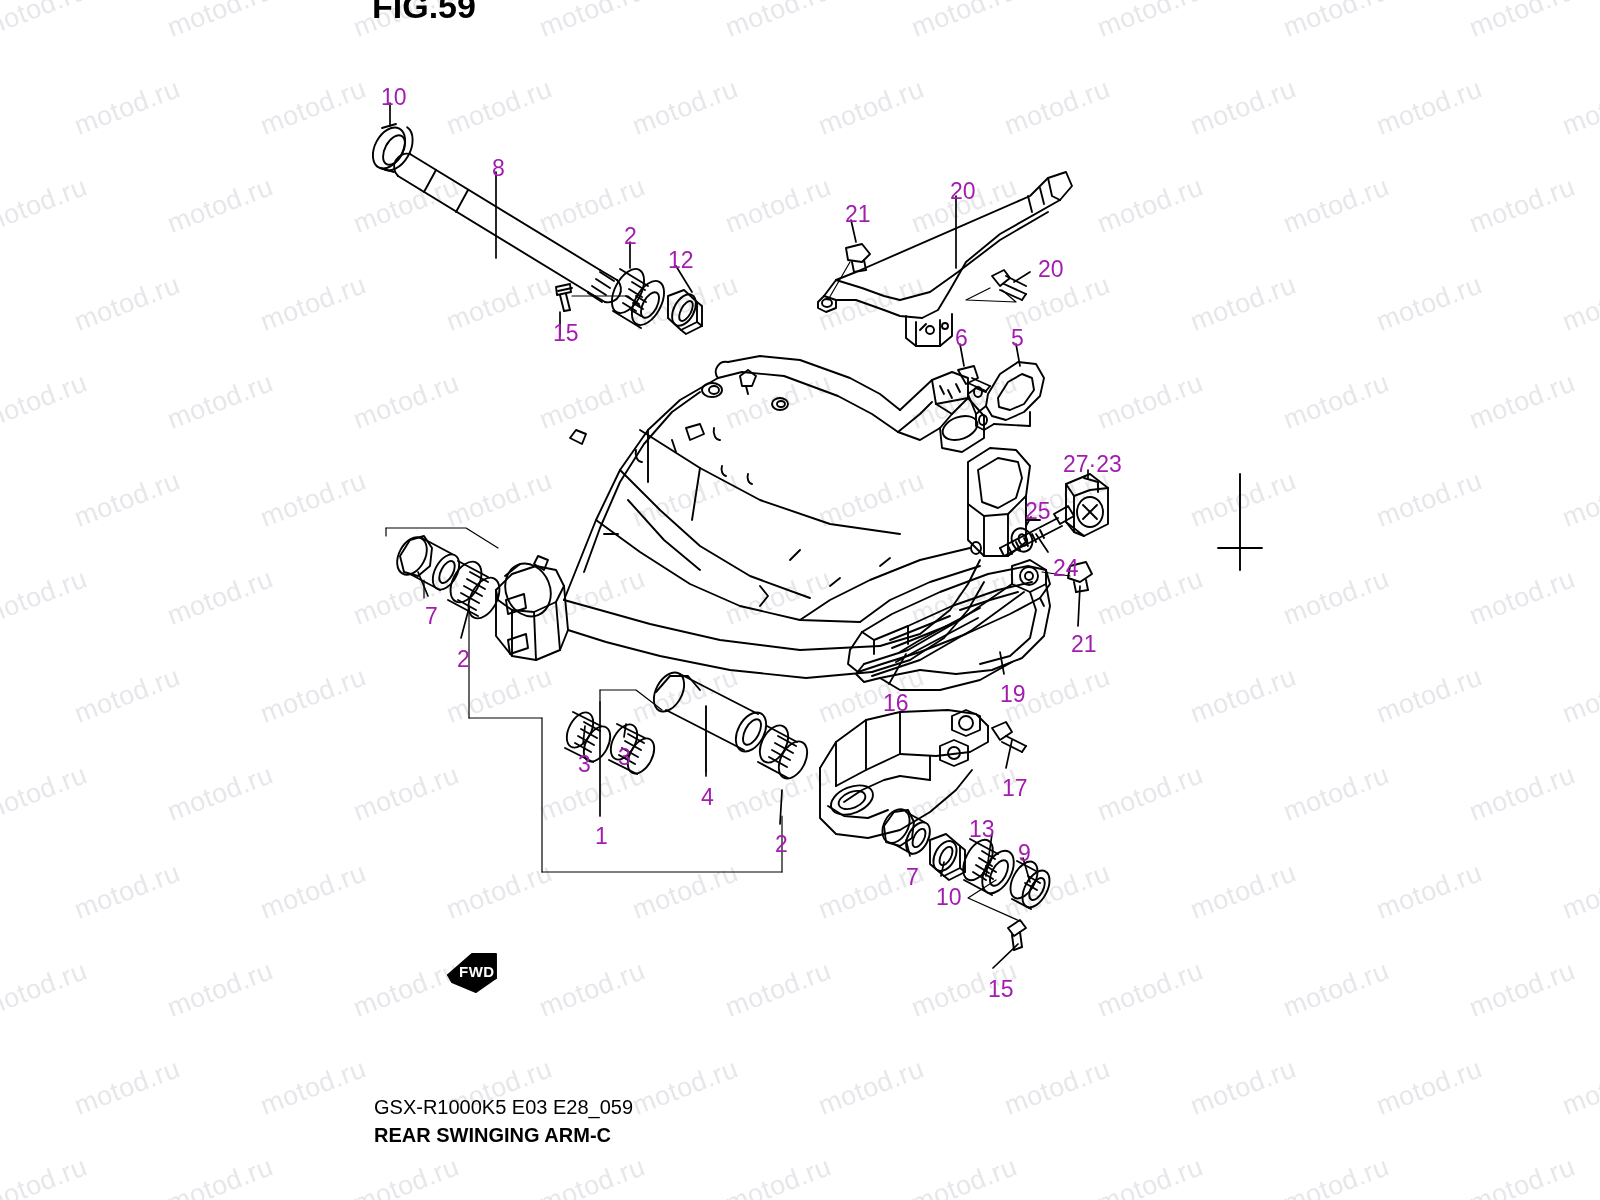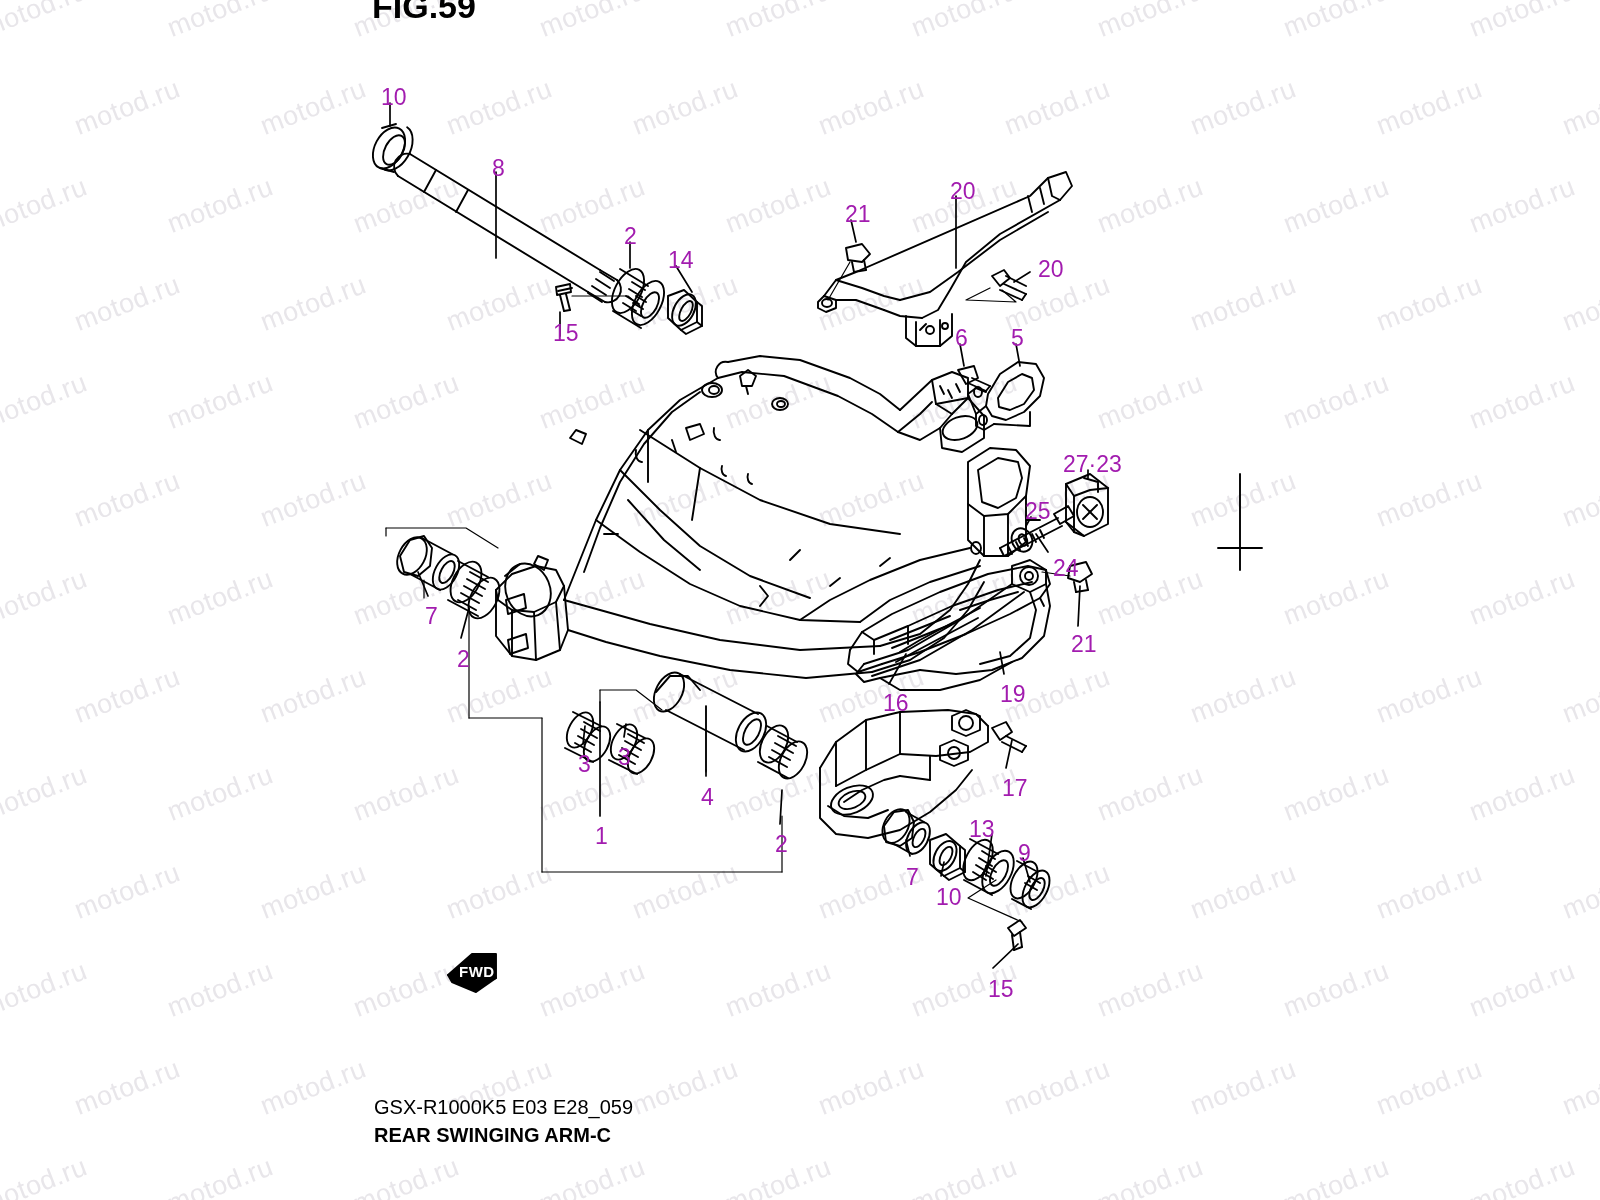--- a/index.html
+++ b/index.html
@@ -679,21 +679,21 @@
   </div>
 
   <div class="fwd-text" style="left:459px; top:963px;">FWD</div>
 
   <div id="fig-title">FIG.59</div>
 
   <div id="callouts-container">
       <div class="callout" style="left: 381px; top: 86px;">10</div>
       <div class="callout" style="left: 492px; top: 157px;">8</div>
       <div class="callout" style="left: 624px; top: 225px;">2</div>
-      <div class="callout" style="left: 668px; top: 249px;">14</div>
+      <div class="callout" style="left: 668px; top: 249px;">12</div>
       <div class="callout" style="left: 553px; top: 322px;">15</div>
       <div class="callout" style="left: 845px; top: 203px;">21</div>
       <div class="callout" style="left: 950px; top: 180px;">20</div>
       <div class="callout" style="left: 1038px; top: 258px;">20</div>
       <div class="callout" style="left: 955px; top: 327px;">6</div>
       <div class="callout" style="left: 1011px; top: 327px;">5</div>
       <div class="callout" style="left: 1063px; top: 453px;">27·23</div>
       <div class="callout" style="left: 1025px; top: 500px;">25</div>
       <div class="callout" style="left: 1053px; top: 557px;">24</div>
       <div class="callout" style="left: 1071px; top: 633px;">21</div>

